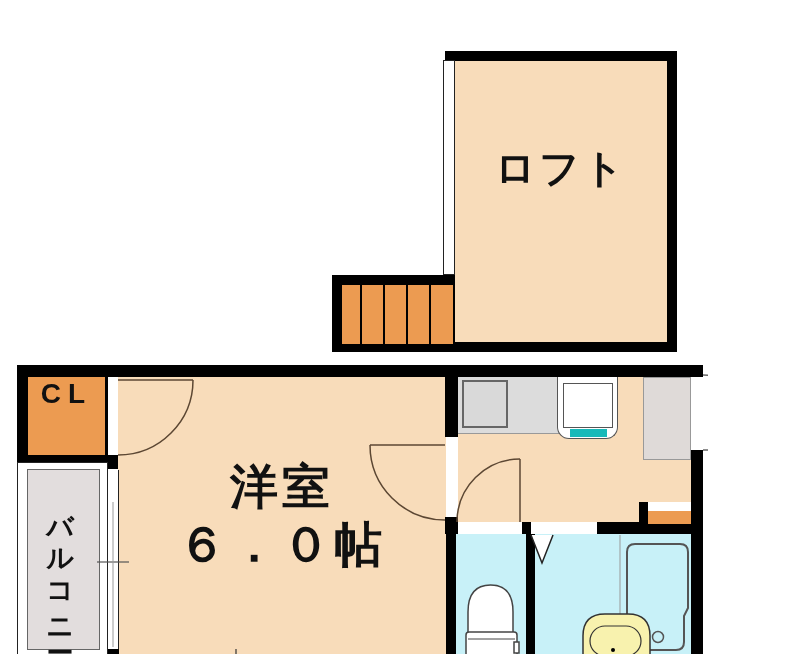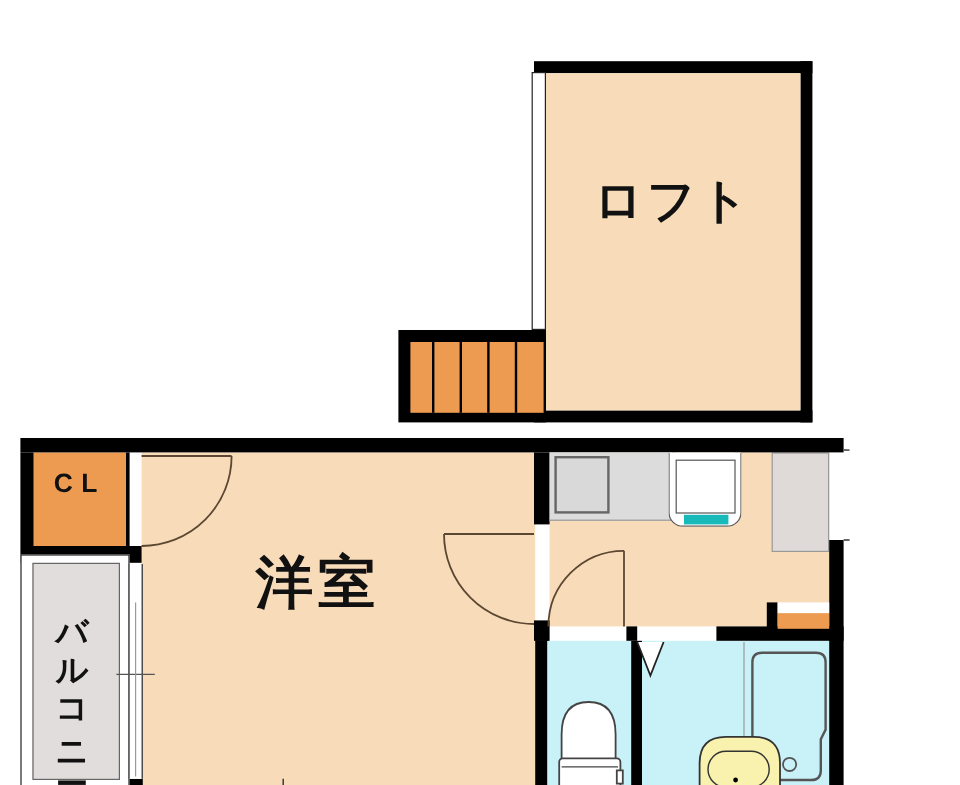--- a/index.html
+++ b/index.html
@@ -123,19 +123,20 @@
     <g stroke="#999" stroke-width="1">
       <line x1="113" y1="470" x2="113" y2="615"></line>
       <line x1="166" y1="631" x2="307" y2="631"></line>
       <line x1="225" y1="634" x2="290" y2="634"></line>
     </g>
   </svg>
 
   <div class="label" style="left:455px;top:110px;width:212px;font-size:40px;line-height:52px;letter-spacing:3px;">
     <div>ロフト</div>
   </div>
-  <div class="label" style="left:101px;top:426px;width:328px;font-size:48px;line-height:58px;letter-spacing:4px;">
+  <div class="label" style="left:118px;top:426px;width:328px;font-size:48px;line-height:58px;letter-spacing:4px;">
     <div>洋室</div>
+    <div>６．０帖</div>
   </div>
-  <div class="label" style="left:28px;top:358px;width:77px;font-size:22px;letter-spacing:7px;">CL</div>
+  <div class="label" style="left:28px;top:346px;width:77px;font-size:28px;letter-spacing:7px;">CL</div>
   <div class="label vtext" style="left:46px;top:447px;width:32px;height:180px;font-size:27px;letter-spacing:5px;font-weight:bold;">バルコニー</div>
 
 </div>
 
 </body></html>

